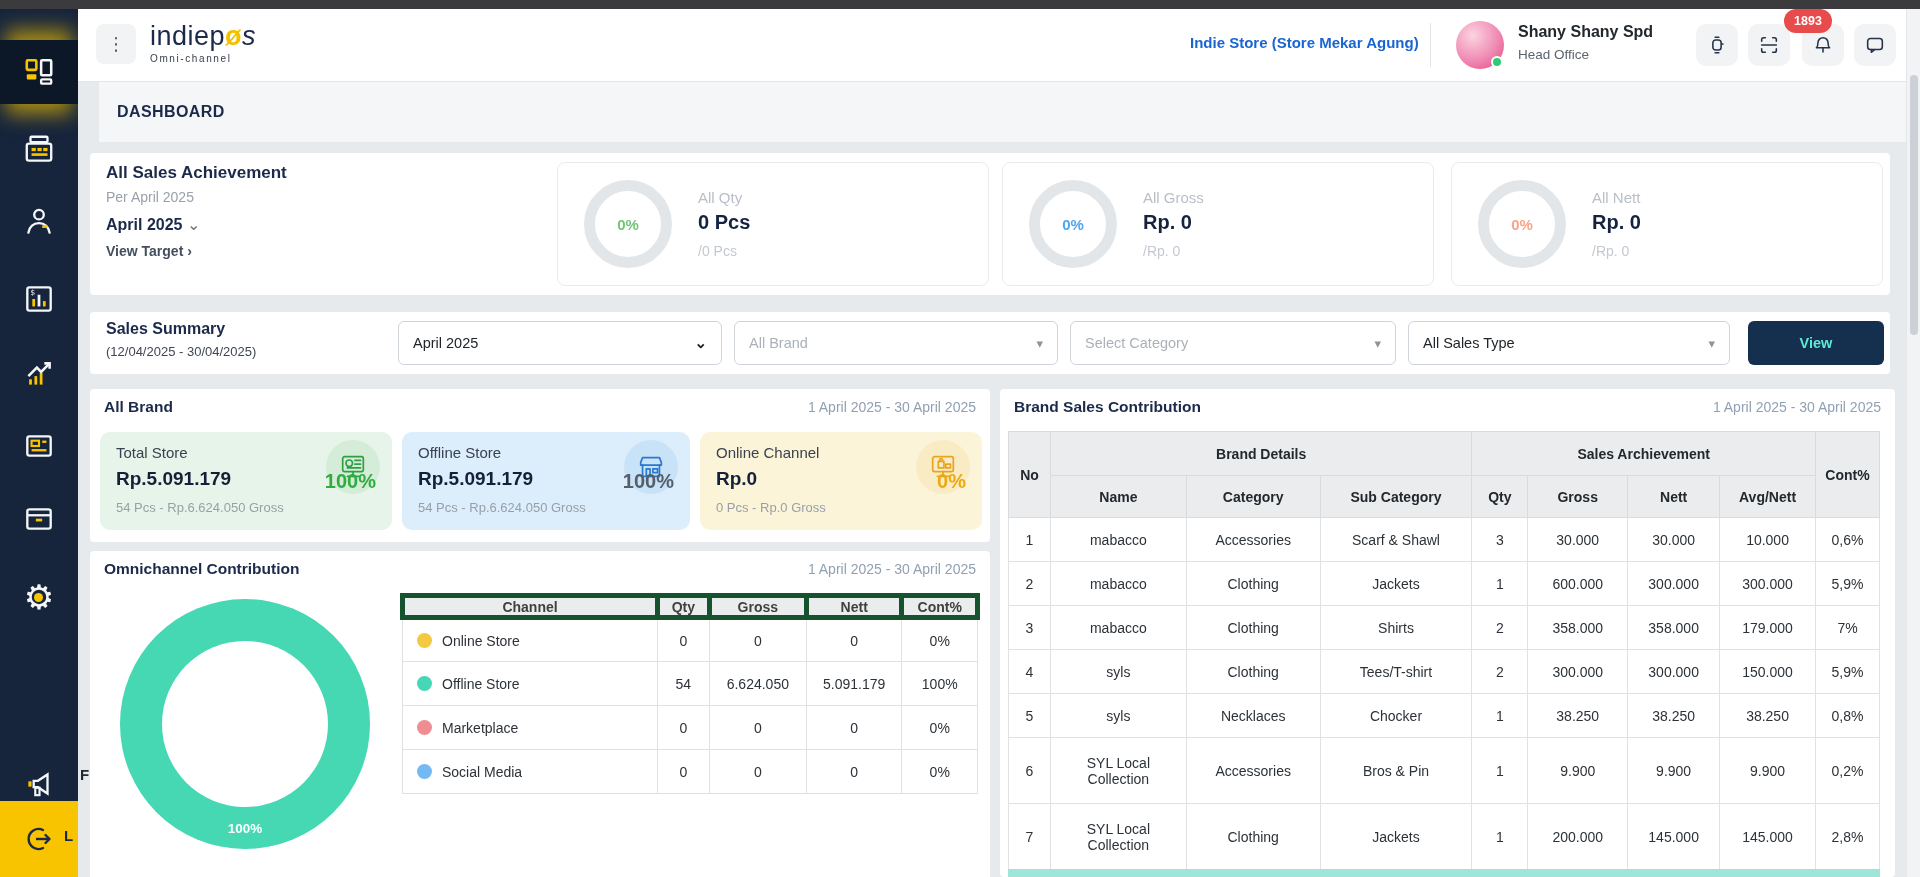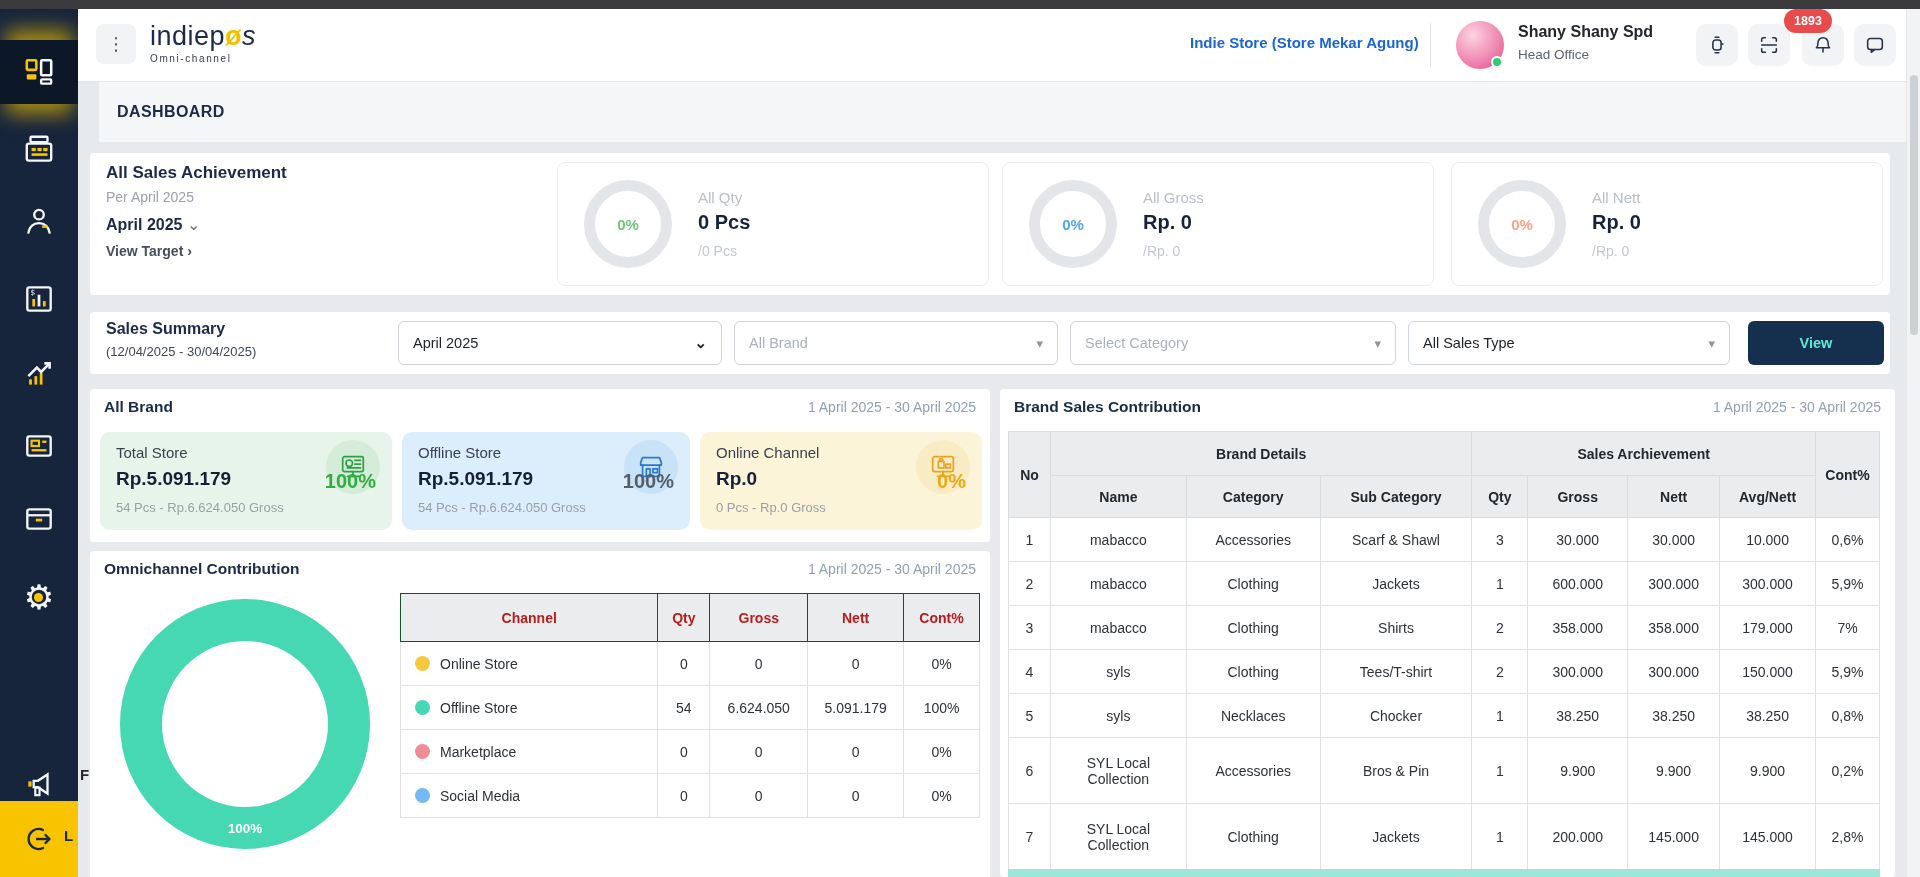--- a/index.html
+++ b/index.html
@@ -92,21 +92,21 @@
 
   
   .omni { left:90px; top:551px; width:900px; height:340px; }
   .om-title { position:absolute; left:14px; top:9px; }
   .om-date { position:absolute; right:14px; top:10px; }
   .donut { position:absolute; left:30px; top:48px; width:250px; height:250px; border-radius:50%; background:#46d7b3; }
   .donut .hole { position:absolute; left:42px; top:42px; width:166px; height:166px; border-radius:50%; background:#fff; }
   .donut .dlabel { position:absolute; left:0; right:0; bottom:13px; text-align:center; color:#fff; font-size:13.5px; font-weight:bold; }
   table { border-collapse:collapse; }
   .om-table { position:absolute; left:310px; top:42px; width:580px; font-size:14px; color:#2c3238; }
-  .om-table th { background:#eaecee; border:1px solid #14532d; height:48px; font-size:14px; color:#b91c1c; }
+  .om-table th { background:#eaecee; border:5px solid #14532d; height:22px; font-size:14px; color:#404040; }
   .om-table td { border:1px solid #dfe2e5; height:44px; text-align:center; }
   .om-table td.chan { text-align:left; padding-left:14px; }
   .dot { display:inline-block; width:15px; height:15px; border-radius:50%; margin-right:10px; vertical-align:-2px; }
   .om-table tr.total td { background:#2191f0; color:#fff; font-weight:bold; height:42px; border:2px solid #fff; }
 
   
   .brand { left:1000px; top:389px; width:895px; height:488px; overflow:hidden; }
   .br-title { position:absolute; left:14px; top:9px; }
   .br-date { position:absolute; right:14px; top:10px; }
   .br-table { position:absolute; left:8px; top:42px; width:872px; font-size:14px; color:#2c3238; }

